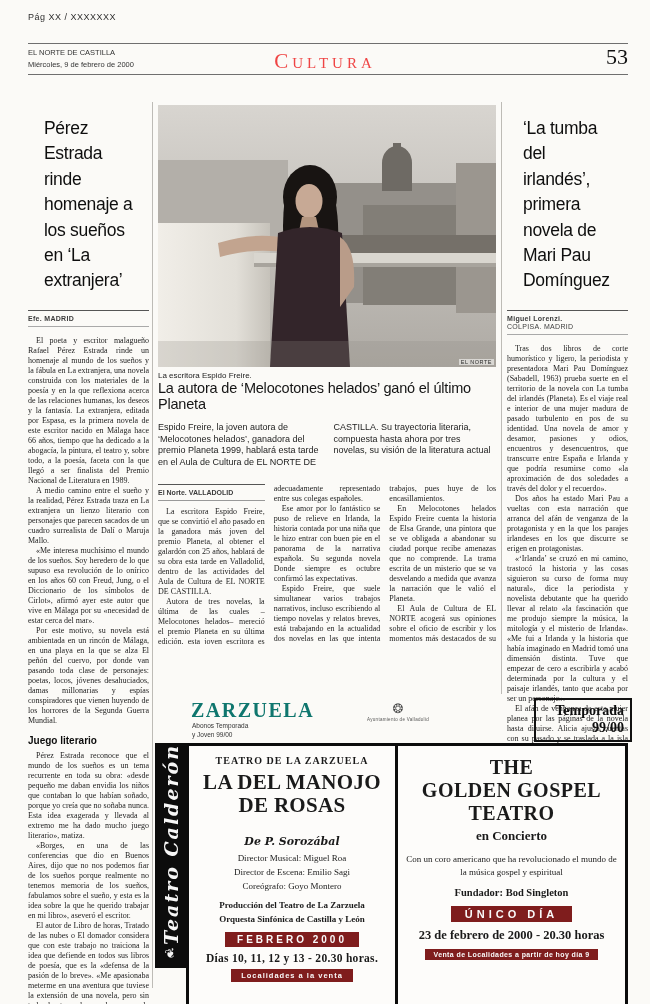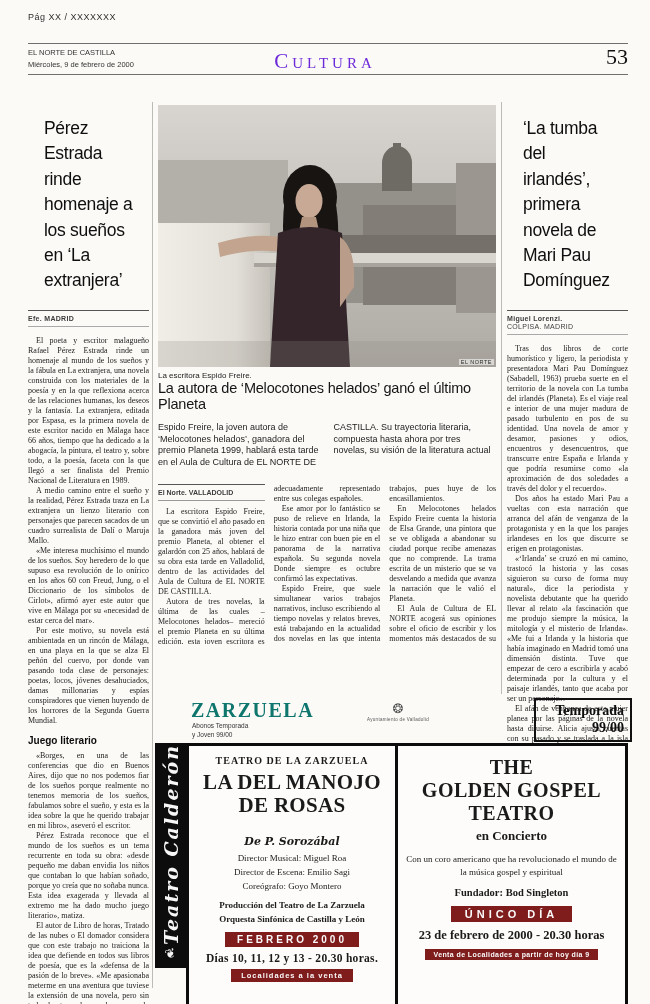--- a/index.html
+++ b/index.html
@@ -6,21 +6,21 @@
   .page{position:relative;width:650px;height:1004px;background:#fbfaf7;color:#1a1a1a;
         font-family:"Liberation Serif",serif;overflow:hidden;margin:0 auto;}
   .abs{position:absolute;}
   .rule{border-top:1px solid #6f6f6f;height:0;}
   
   .folio{left:28px;top:12px;font:9px "Liberation Sans",sans-serif;color:#2f2f2f;letter-spacing:.5px;}
   .hr1{left:28px;top:43px;width:600px;}
   .hr2{left:28px;top:74px;width:600px;}
   .mastL{left:28px;top:47px;font:7.5px/1.55 "Liberation Sans",sans-serif;color:#333;}
   .section{left:0;right:0;top:49px;text-align:center;font-family:"Liberation Serif",serif;
-           font-size:15px;letter-spacing:4px;color:#6d28d9;}
+           font-size:15px;letter-spacing:4px;color:#ef4444;}
   .section::first-letter{font-size:21px;}
   .pagenum{right:22px;top:44px;font:400 22px "Liberation Serif",serif;color:#111;}
   
   .sidecol{width:121px;}
   .colL{left:28px;top:100px;}
   .colR{left:507px;top:100px;}
   .sidecol h1{margin:16px;font:400 17.5px/1.45 "Liberation Sans",sans-serif;letter-spacing:-.3px;color:#0e0e0e;}
   .hrA{border-top:1px solid #555;margin:10px 0 4px;}
   .hrB{border-top:1px solid #a9a9a9;margin:4px 0 9px;}
   .byline{font:bold 7px "Liberation Sans",sans-serif;color:#3c3c3c;letter-spacing:.3px;}
@@ -102,22 +102,22 @@
     <h1>Pérez Estrada rinde homenaje a los sueños en ‘La extranjera’</h1>
     <div class="hrA"></div>
     <div class="byline">Efe. MADRID</div>
     <div class="hrB"></div>
     <div class="bodytxt">
       <p>El poeta y escritor malagueño Rafael Pérez Estrada rinde un homenaje al mundo de los sueños y la fábula en La extranjera, una novela construida con los materiales de la poesía y en la que reflexiona acerca de las relaciones humanas, los deseos y la fantasía. La extranjera, editada por Espasa, es la primera novela de este escritor nacido en Málaga hace 66 años, tiempo que ha dedicado a la abogacía, la pintura, el teatro y, sobre todo, a la poesía, faceta con la que llegó a ser finalista del Premio Nacional de Literatura en 1989.</p>
       <p>A medio camino entre el sueño y la realidad, Pérez Estrada traza en La extranjera un lienzo literario con personajes que parecen sacados de un cuadro surrealista de Dalí o Maruja Mallo.</p>
       <p>«Me interesa muchísimo el mundo de los sueños. Soy heredero de lo que supuso esa revolución de lo onírico en los años 60 con Freud, Jung, o el Diccionario de los símbolos de Cirlot», afirmó ayer este autor que vive en Málaga por su «necesidad de estar cerca del mar».</p>
       <p>Por este motivo, su novela está ambientada en un rincón de Málaga, en una playa en la que se alza El peñón del cuervo, por donde van pasando toda clase de personajes: poetas, locos, jóvenes desahuciados, damas millonarias y espías conspiradores que vienen huyendo de los horrores de la Segunda Guerra Mundial.</p>
       <div class="subhead">Juego literario</div>
+      <p>Pérez Estrada reconoce que el mundo de los sueños es un tema recurrente en toda su obra: «desde pequeño me daban envidia los niños que contaban lo que habían soñado, porque yo creía que no soñaba nunca. Esta idea exagerada y llevada al extremo me ha dado mucho juego literario», matiza.</p>
       <p>«Borges, en una de las conferencias que dio en Buenos Aires, dijo que no nos podemos fiar de los sueños porque realmente no tenemos memoria de los sueños, fabulamos sobre el sueño, y esta es la idea sobre la que he querido trabajar en mi libro», aseveró el escritor.</p>
-      <p>Pérez Estrada reconoce que el mundo de los sueños es un tema recurrente en toda su obra: «desde pequeño me daban envidia los niños que contaban lo que habían soñado, porque yo creía que no soñaba nunca. Esta idea exagerada y llevada al extremo me ha dado mucho juego literario», matiza.</p>
       <p>El autor de Libro de horas, Tratado de las nubes o El domador considera que con este trabajo no traiciona la idea que defiende en todos sus libros de poesía, que es la «defensa de la pasión de lo breve». «Me apasionaba meterme en una aventura que tuviese la extensión de una novela, pero sin todo el entramado con el que se suele escribir una novela, hacer textos breves e independientes».</p>
     </div>
   </div>
 
   <div class="abs colC">
     <div class="photo">
       <svg width="338" height="262" viewBox="0 0 338 262">
         <defs>
           <linearGradient id="sky" x1="0" y1="0" x2="0" y2="1">
             <stop offset="0" stop-color="#d8d5d0"></stop>

